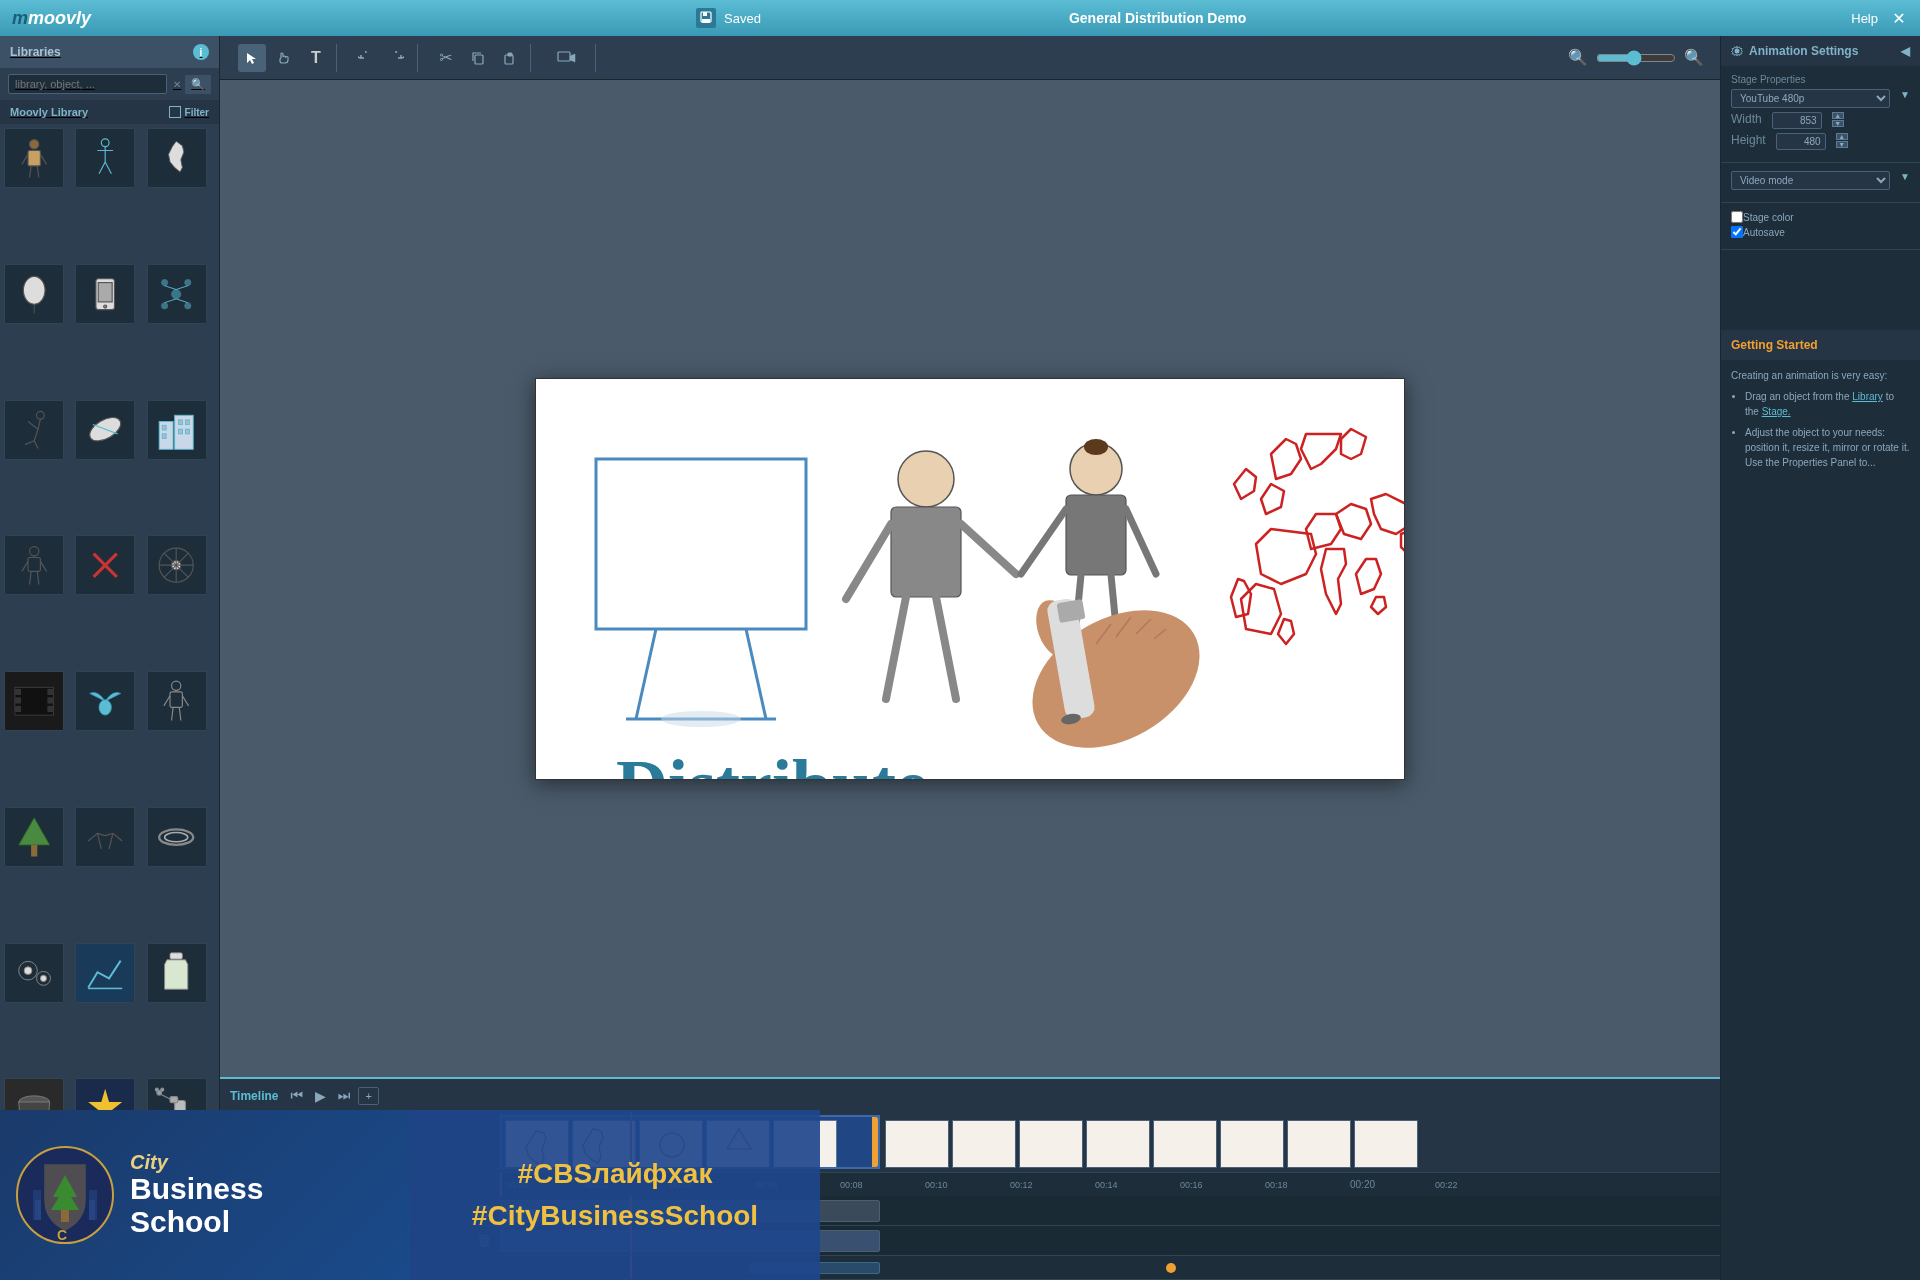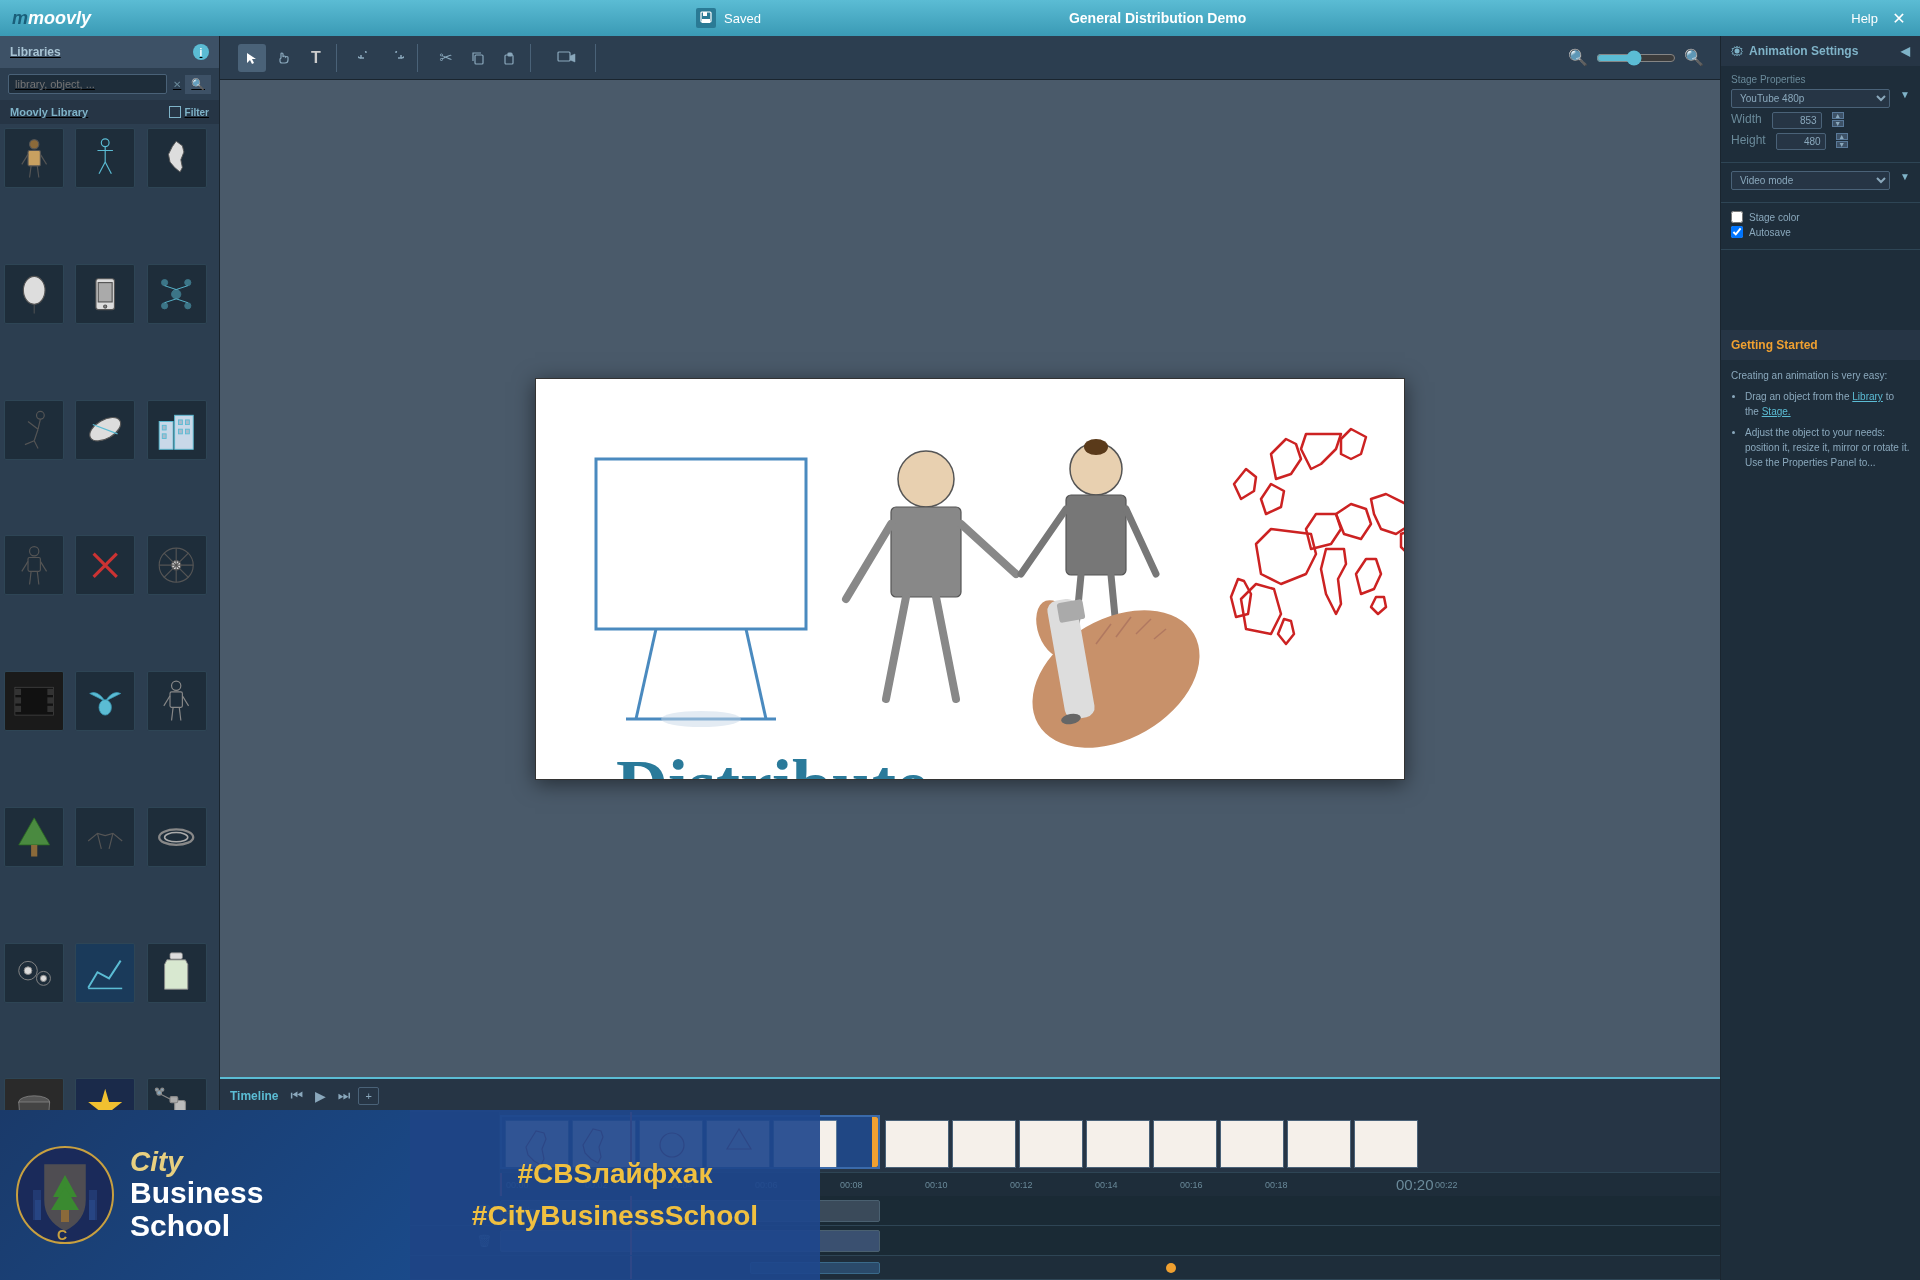--- a/index.html
+++ b/index.html
@@ -147,21 +147,21 @@
     .settings-row { display: flex; align-items: flex-start; gap: 10px; margin-bottom: 4px; }
     .settings-select {
       background: #263545; border: 1px solid #4a6278; color: #8aa8bc;
       padding: 2px 4px; font-size: 10px; border-radius: 2px; flex: 1;
     }
     .settings-input {
       background: #263545; border: 1px solid #4a6278; color: #8aa8bc;
       padding: 2px 4px; font-size: 10px; border-radius: 2px; width: 50px; text-align: right;
     }
     .settings-field-label { color: #6a8a9a; font-size: 12px; }
-    .settings-checkbox-row { display: flex; align-items: center; gap: 6px; margin-bottom: 3px; }
+    .settings-checkbox-row { display: flex; align-items: center; margin-bottom: 3px; }
     .settings-checkbox { width: 12px; height: 12px; }
     .settings-checkbox-label { color: #8aa8bc; font-size: 10px; }
 
     .getting-started-header {
       background: #263545; padding: 8px 10px; color: #f0a030; font-size: 12px; font-weight: bold;
     }
     .getting-started-content { padding: 8px 10px; color: #8aa8bc; font-size: 10px; line-height: 1.5; flex: 1; overflow-y: auto; }
     .getting-started-content a { color: #5bbcd4; text-decoration: underline; }
     .getting-started-content ul { padding-left: 14px; }
     .getting-started-content li { margin-bottom: 6px; }
@@ -169,21 +169,21 @@
     
     .cbs-overlay {
       position: fixed; bottom: 0; left: 0; width: 410px; height: 170px;
       background: linear-gradient(135deg, #1a3a6a 0%, #1a4a8a 100%);
       display: flex; align-items: center; z-index: 1000;
       padding: 15px;
     }
     .cbs-logo { width: 100px; height: 100px; flex-shrink: 0; margin-right: 15px; }
     .cbs-logo svg { width: 100%; height: 100%; }
     .cbs-text-block { color: white; }
-    .cbs-text-city { font-size: 28px; font-weight: bold; font-style: italic; color: #e8d080; line-height: 1; }
+    .cbs-text-city { font-size: 20px; font-weight: bold; font-style: italic; color: #e8d080; line-height: 1; }
     .cbs-text-business { font-size: 30px; font-weight: bold; color: white; line-height: 1.1; }
     .cbs-text-school { font-size: 30px; font-weight: bold; color: white; line-height: 1.1; }
 
     .hashtag-overlay {
       position: fixed; bottom: 0; left: 410px; width: 410px; height: 170px;
       background: rgba(30, 70, 140, 0.92);
       display: flex; flex-direction: column; align-items: center; justify-content: center;
       z-index: 1000;
     }
     .hashtag-text { color: #f0c040; font-size: 28px; font-weight: bold; text-align: center; line-height: 1.5; }
@@ -673,21 +673,21 @@
             <span style="position:absolute;left:6px;color:#6a8a9a;font-size:9px;">00:00</span>
             <span style="position:absolute;left:85px;color:#6a8a9a;font-size:9px;">00:02</span>
             <span style="position:absolute;left:170px;color:#6a8a9a;font-size:9px;">00:04</span>
             <span style="position:absolute;left:255px;color:#6a8a9a;font-size:9px;">00:06</span>
             <span style="position:absolute;left:340px;color:#6a8a9a;font-size:9px;">00:08</span>
             <span style="position:absolute;left:425px;color:#6a8a9a;font-size:9px;">00:10</span>
             <span style="position:absolute;left:510px;color:#6a8a9a;font-size:9px;">00:12</span>
             <span style="position:absolute;left:595px;color:#6a8a9a;font-size:9px;">00:14</span>
             <span style="position:absolute;left:680px;color:#6a8a9a;font-size:9px;">00:16</span>
             <span style="position:absolute;left:765px;color:#6a8a9a;font-size:9px;">00:18</span>
-            <span style="position:absolute;left:896px;color:#6a8a9a;font-size:15px;">00:20</span>
+            <span style="position:absolute;left:850px;color:#6a8a9a;font-size:10px;">00:20</span>
             <span style="position:absolute;left:935px;color:#6a8a9a;font-size:9px;">00:22</span>
           </div>
         </div>
       </div>
 
       <div style="display:flex;">
 
         <div class="track-labels">
 
           <div class="track-label">

